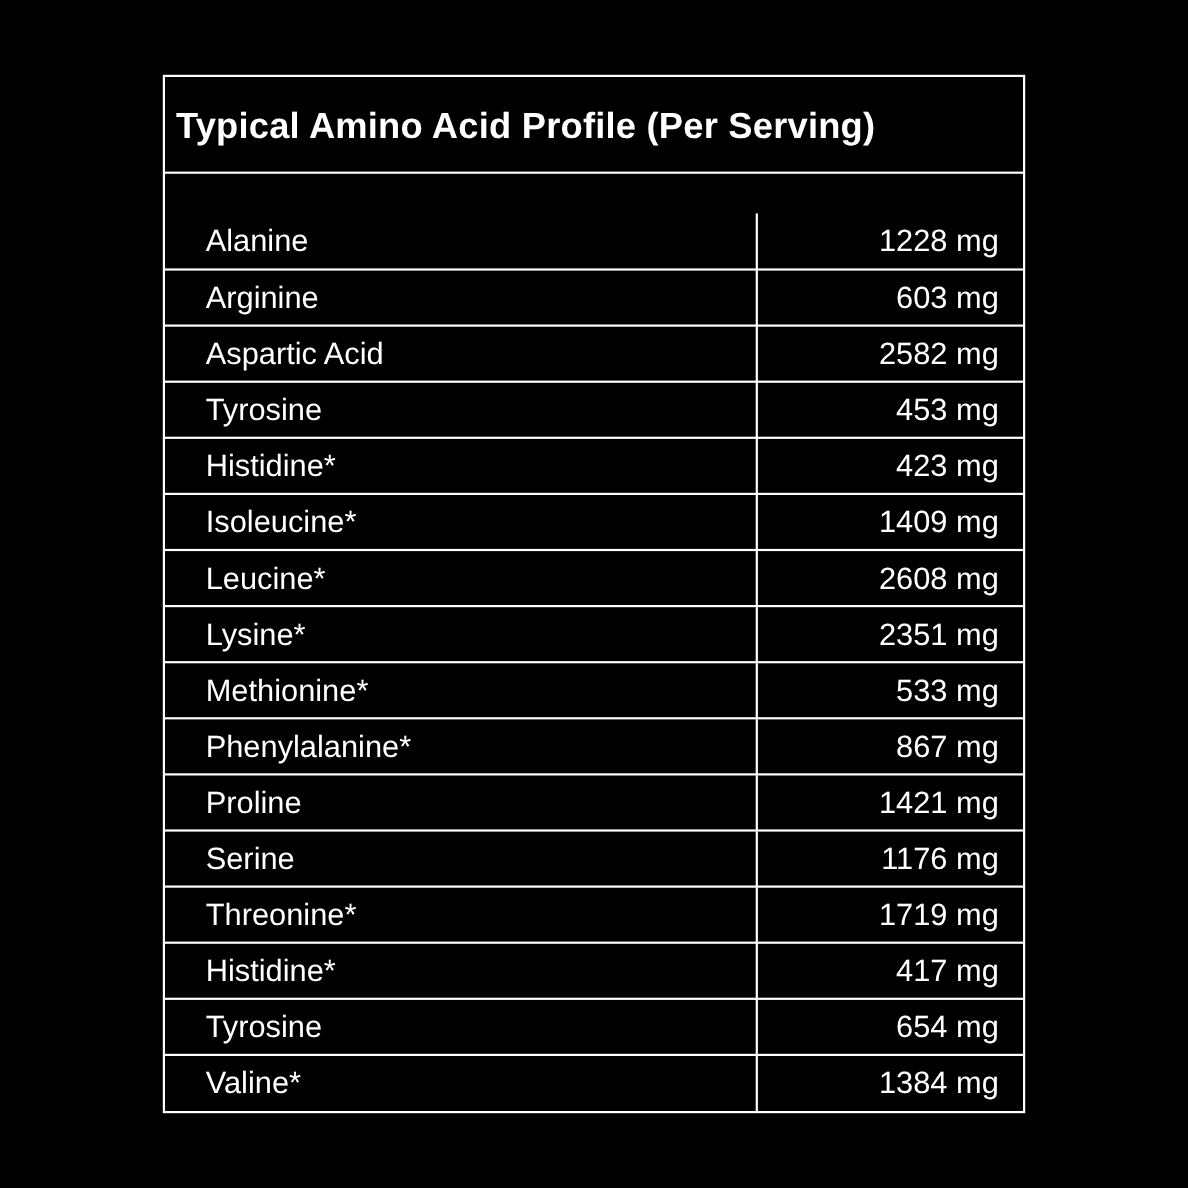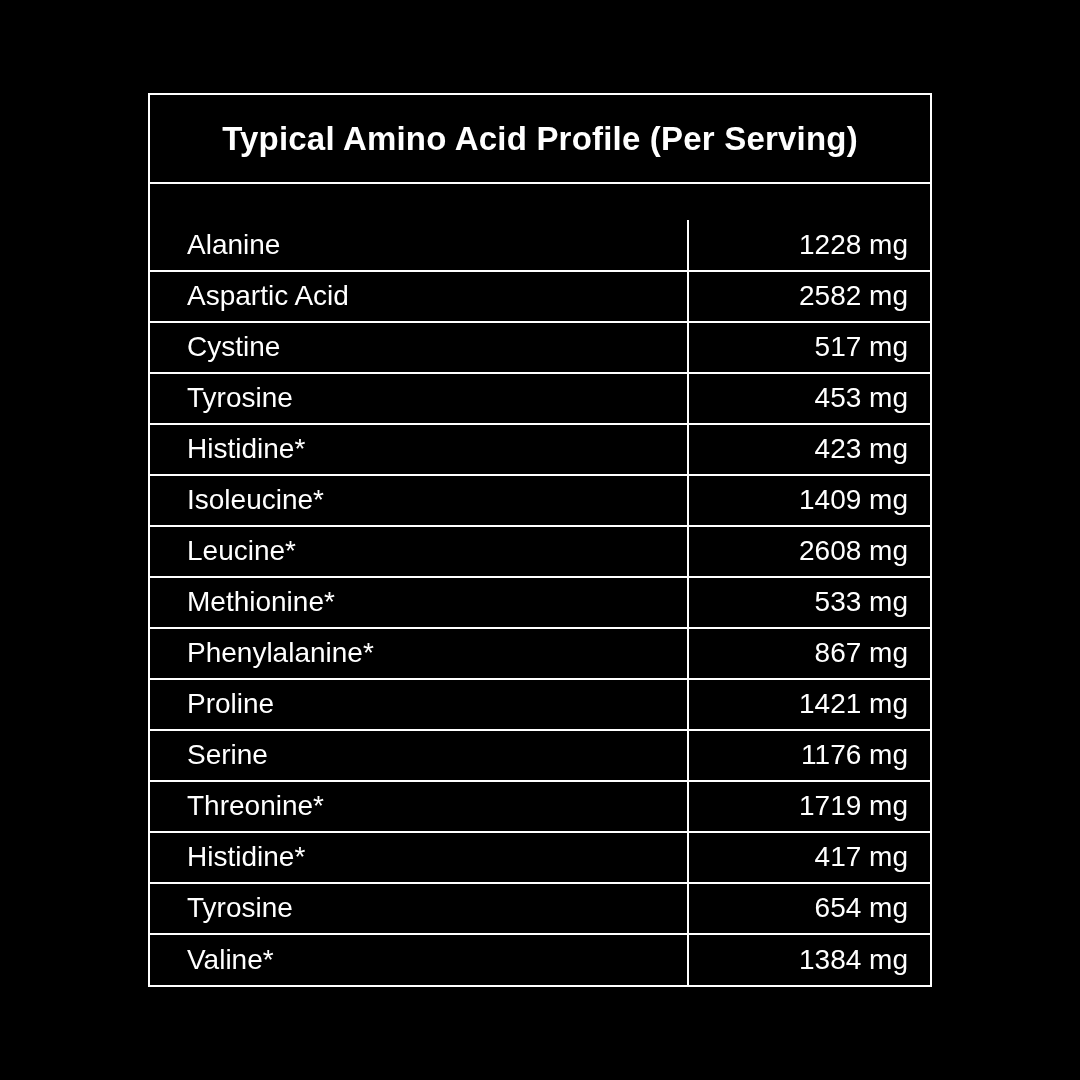--- a/index.html
+++ b/index.html
@@ -23,21 +23,20 @@
     justify-content: center;
     background: #000000;
   }
   .panel {
     width: 784px;
     border: 2px solid #ffffff;
     box-sizing: border-box;
     background: #000000;
   }
   .panel-title {
-    text-align: center;
     font-size: 33px;
     font-weight: bold;
     letter-spacing: 0.2px;
     padding: 26px 10px 24px 10px;
     border-bottom: 2px solid #ffffff;
     line-height: 1.1;
   }
   table.amino {
     width: 100%;
     border-collapse: collapse;
@@ -76,42 +75,46 @@
 <div class="stage">
   <div class="panel">
     <div class="panel-title">Typical Amino Acid Profile (Per Serving)</div>
     <table class="amino">
       <tbody>
         <tr>
           <td class="name">Alanine</td>
           <td class="value">1228 mg</td>
         </tr>
         <tr>
+          <td class="name">Arginine</td>
+          <td class="value">603 mg</td>
+        </tr>
+        <tr>
           <td class="name">Aspartic Acid</td>
           <td class="value">2582 mg</td>
-        </tr>
-        <tr>
-          <td class="name">Cystine</td>
-          <td class="value">517 mg</td>
         </tr>
         <tr>
           <td class="name">Tyrosine</td>
           <td class="value">453 mg</td>
         </tr>
         <tr>
           <td class="name">Histidine*</td>
           <td class="value">423 mg</td>
         </tr>
         <tr>
           <td class="name">Isoleucine*</td>
           <td class="value">1409 mg</td>
         </tr>
         <tr>
           <td class="name">Leucine*</td>
           <td class="value">2608 mg</td>
+        </tr>
+        <tr>
+          <td class="name">Lysine*</td>
+          <td class="value">2351 mg</td>
         </tr>
         <tr>
           <td class="name">Methionine*</td>
           <td class="value">533 mg</td>
         </tr>
         <tr>
           <td class="name">Phenylalanine*</td>
           <td class="value">867 mg</td>
         </tr>
         <tr>

